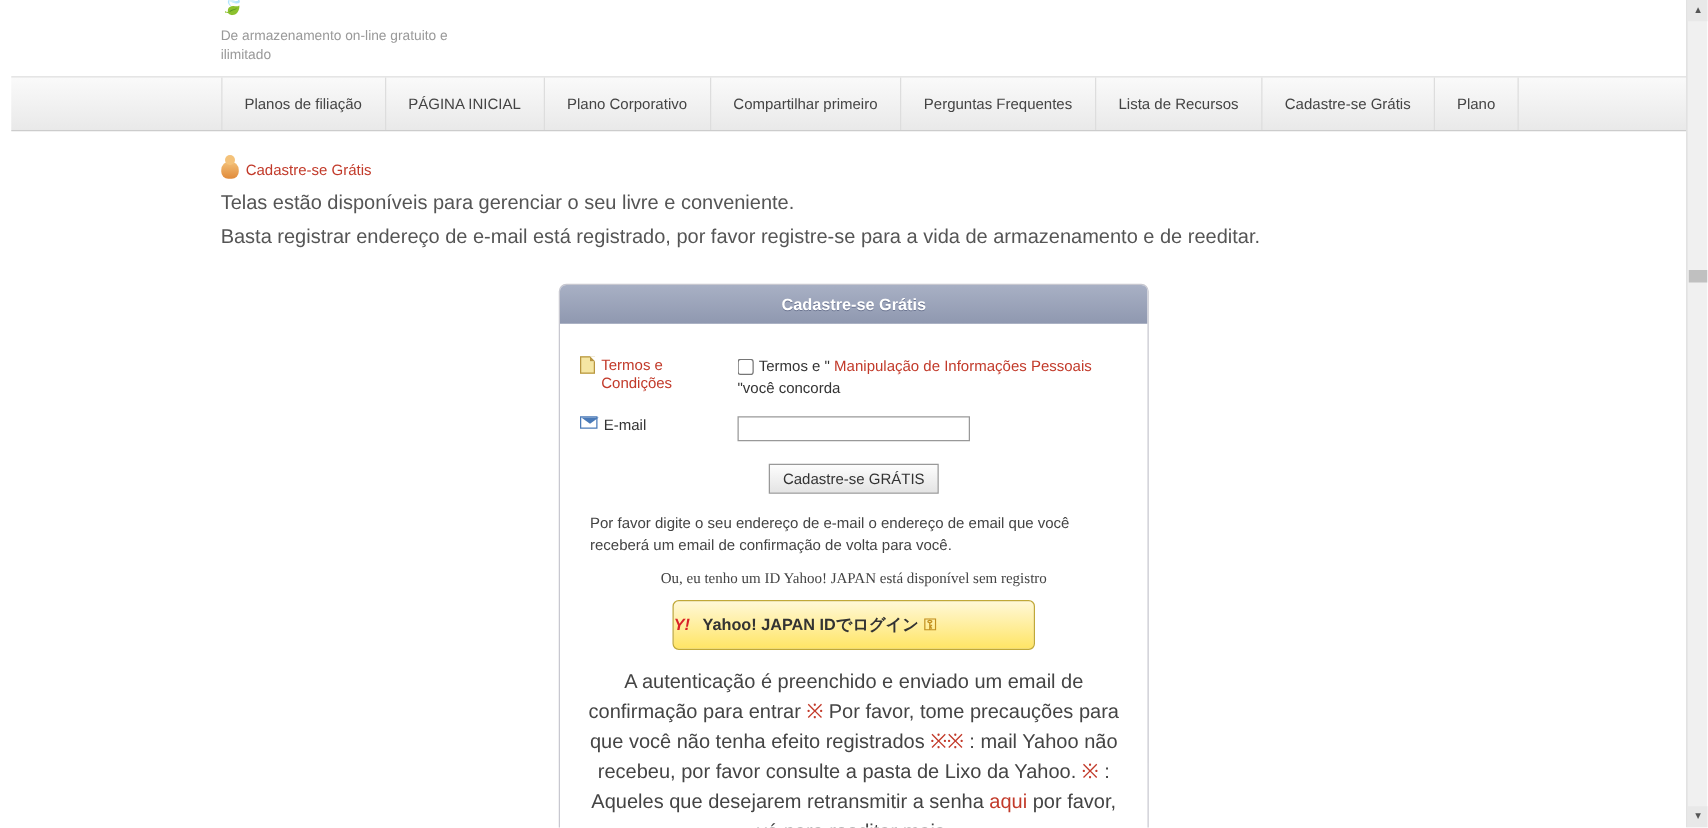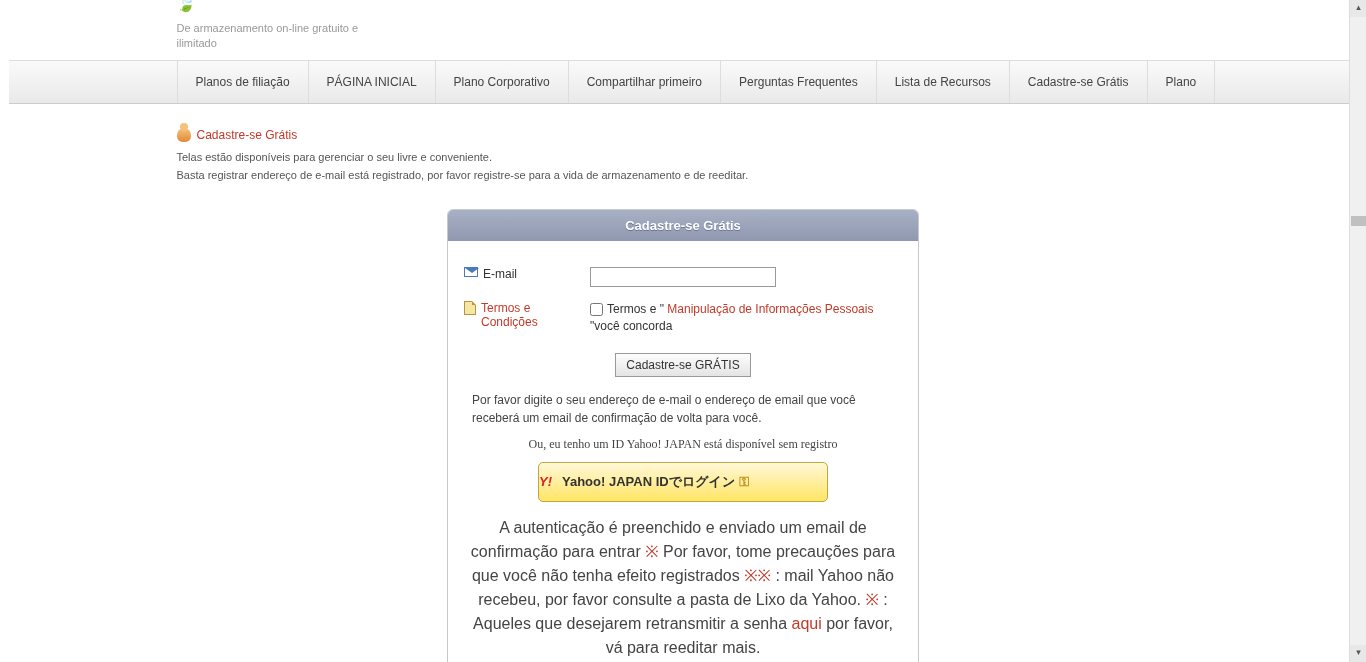--- a/index.html
+++ b/index.html
@@ -16,21 +16,21 @@
 .site-name { font-family: Georgia, serif; font-size: 26px; color: #555; font-style: italic; letter-spacing: 1px; }
 .tagline { font-size: 11px; color: #999; max-width: 210px; line-height: 1.4; margin-top: 2px; }
 .nav { background: linear-gradient(#fafafa,#e9e9e9); border-top: 1px solid #ddd; border-bottom: 1px solid #ccc; margin-top: 8px; display: flex; padding-left: 168px; }
 .nav-item { padding: 14px 18px; border-right: 1px solid #ddd; color: #444; font-size: 12px; white-space: nowrap; cursor: pointer; }
 .nav-item:first-child { border-left: 1px solid #ddd; }
 .content { padding: 24px 168px 0; }
 .page-heading { display: flex; align-items: center; gap: 6px; margin-bottom: 6px; }
 .user-icon { width: 14px; height: 14px; background: linear-gradient(#f4c27a,#e08a3a); border-radius: 50% 50% 40% 40%; position: relative; }
 .user-icon::before { content:''; position:absolute; top:-5px; left:3px; width:8px; height:8px; background:#f4c27a; border-radius:50%; }
 .page-heading a { color: #c23a2a; text-decoration: none; font-size: 12px; }
-.intro { color: #555; font-size: 11px; line-height: 1.7; margin-bottom: 24px; }
+.intro { color: #555; font-size: 16px; line-height: 1.7; margin-bottom: 24px; }
 .form-box { width: 472px; margin: 0 auto; border: 1px solid #c8c8d0; border-radius: 6px; background: #fff; overflow: hidden; }
 .form-title { background: linear-gradient(#a8b0c4,#8f98b0); color: #fff; text-align: center; padding: 8px 0; font-size: 13px; font-weight: bold; text-shadow: 0 1px 0 #6b7490; }
 .form-body { padding: 26px 16px 40px; }
 .row { display: flex; margin-bottom: 14px; }
 .label-col { width: 126px; display: flex; align-items: flex-start; gap: 5px; font-size: 12px; color: #333; }
 .mail-icon { width: 14px; height: 10px; background: #fff; border: 1px solid #4a7ab8; position: relative; }
 .mail-icon::after { content:''; position:absolute; top:0; left:0; width:0; height:0; border-left:7px solid transparent; border-right:7px solid transparent; border-top:5px solid #4a7ab8; }
 .doc-icon { width: 12px; height: 14px; background: #f5e6a3; border: 1px solid #b89640; position: relative; }
 .doc-icon::before { content:''; position:absolute; right:-1px; top:-1px; width:0; height:0; border-left:4px solid #b89640; border-top:4px solid #fff; }
 .input-col { flex: 1; }
@@ -79,34 +79,34 @@
     <div class="intro">
       <div>Telas estão disponíveis para gerenciar o seu livre e conveniente.</div>
       <div>Basta registrar endereço de e-mail está registrado, por favor registre-se para a vida de armazenamento e de reeditar.</div>
     </div>
 
     <div class="form-box">
       <div class="form-title">Cadastre-se Grátis</div>
       <div class="form-body">
         <div class="row">
           <div class="label-col">
+            <span class="doc-icon"></span>
+            <a href="#" class="terms-link">Termos e Condições</a>
+          </div>
+          <div class="input-col check-row">
+            <input type="checkbox" style=""><span>Termos e "</span> <a href="#" class="terms-link">Manipulação de Informações Pessoais</a> <span>"você concorda</span>
+          </div>
+        </div>
+        <div class="row">
+          <div class="label-col">
             <span class="mail-icon"></span>
             <span>E-mail</span>
           </div>
           <div class="input-col">
             <input type="text" style="">
-          </div>
-        </div>
-        <div class="row">
-          <div class="label-col">
-            <span class="doc-icon"></span>
-            <a href="#" class="terms-link">Termos e Condições</a>
-          </div>
-          <div class="input-col check-row">
-            <input type="checkbox" style=""><span>Termos e "</span> <a href="#" class="terms-link">Manipulação de Informações Pessoais</a> <span>"você concorda</span>
           </div>
         </div>
         <div class="submit-row">
           <button class="submit-btn">Cadastre-se GRÁTIS</button>
         </div>
         <div class="note">Por favor digite o seu endereço de e-mail o endereço de email que você receberá um email de confirmação de volta para você.</div>
         <div class="or-text">Ou, eu tenho um ID Yahoo! JAPAN está disponível sem registro</div>
         <div class="yahoo-btn">
           <span class="yahoo-y">Y!</span><span>Yahoo! JAPAN IDでログイン</span><span class="key-icon">⚿</span>
         </div>

